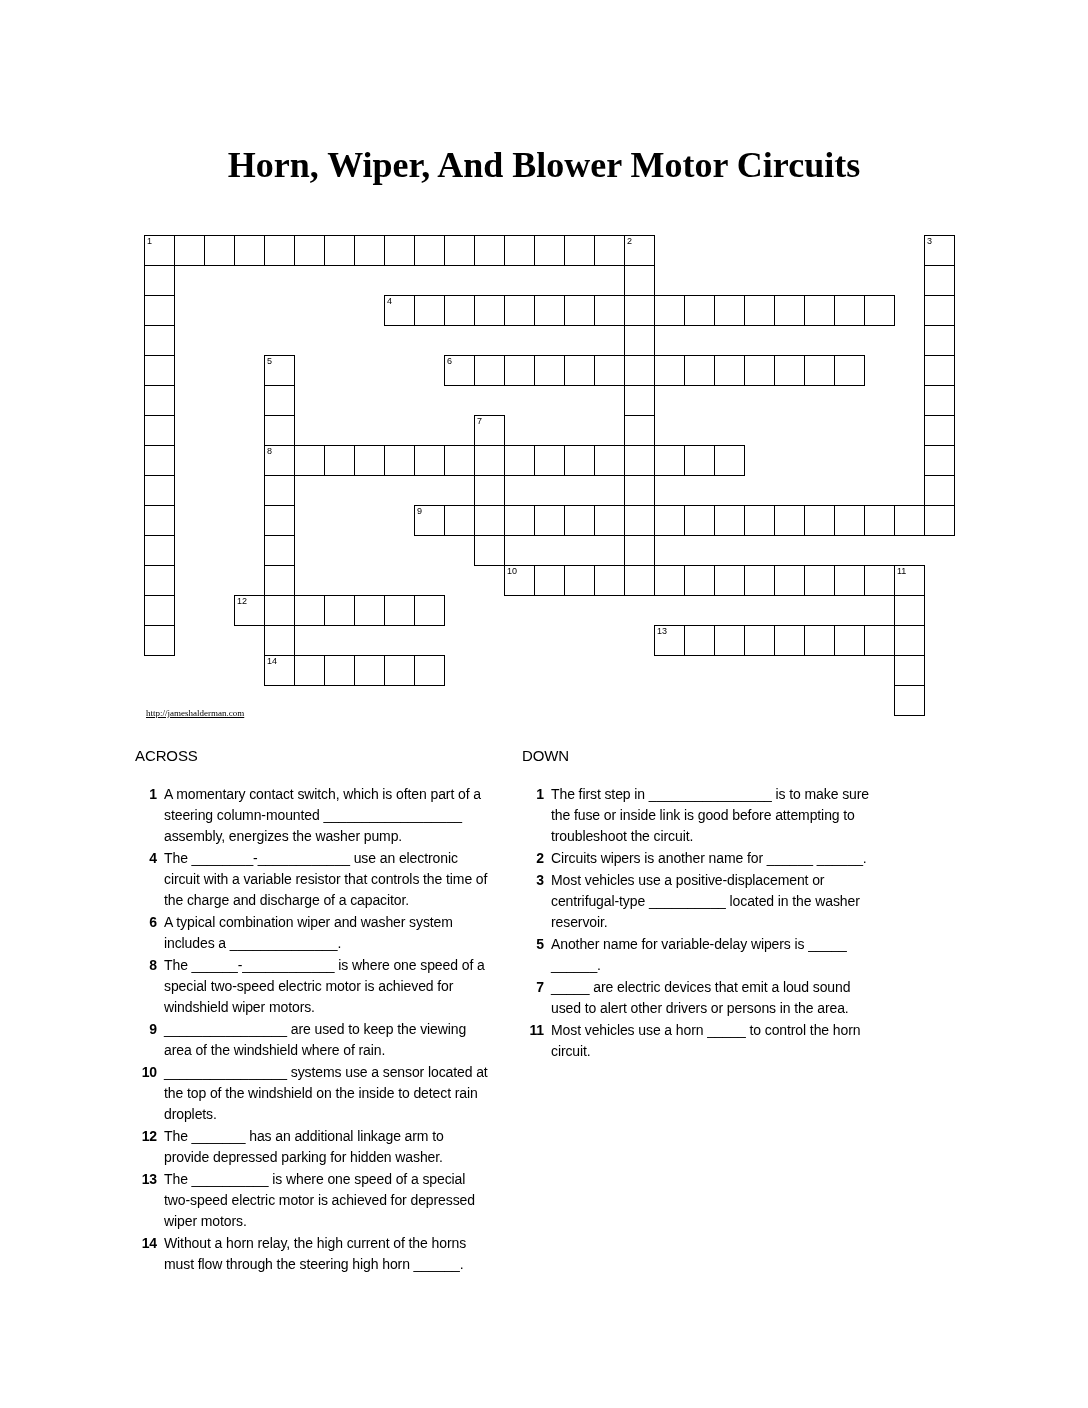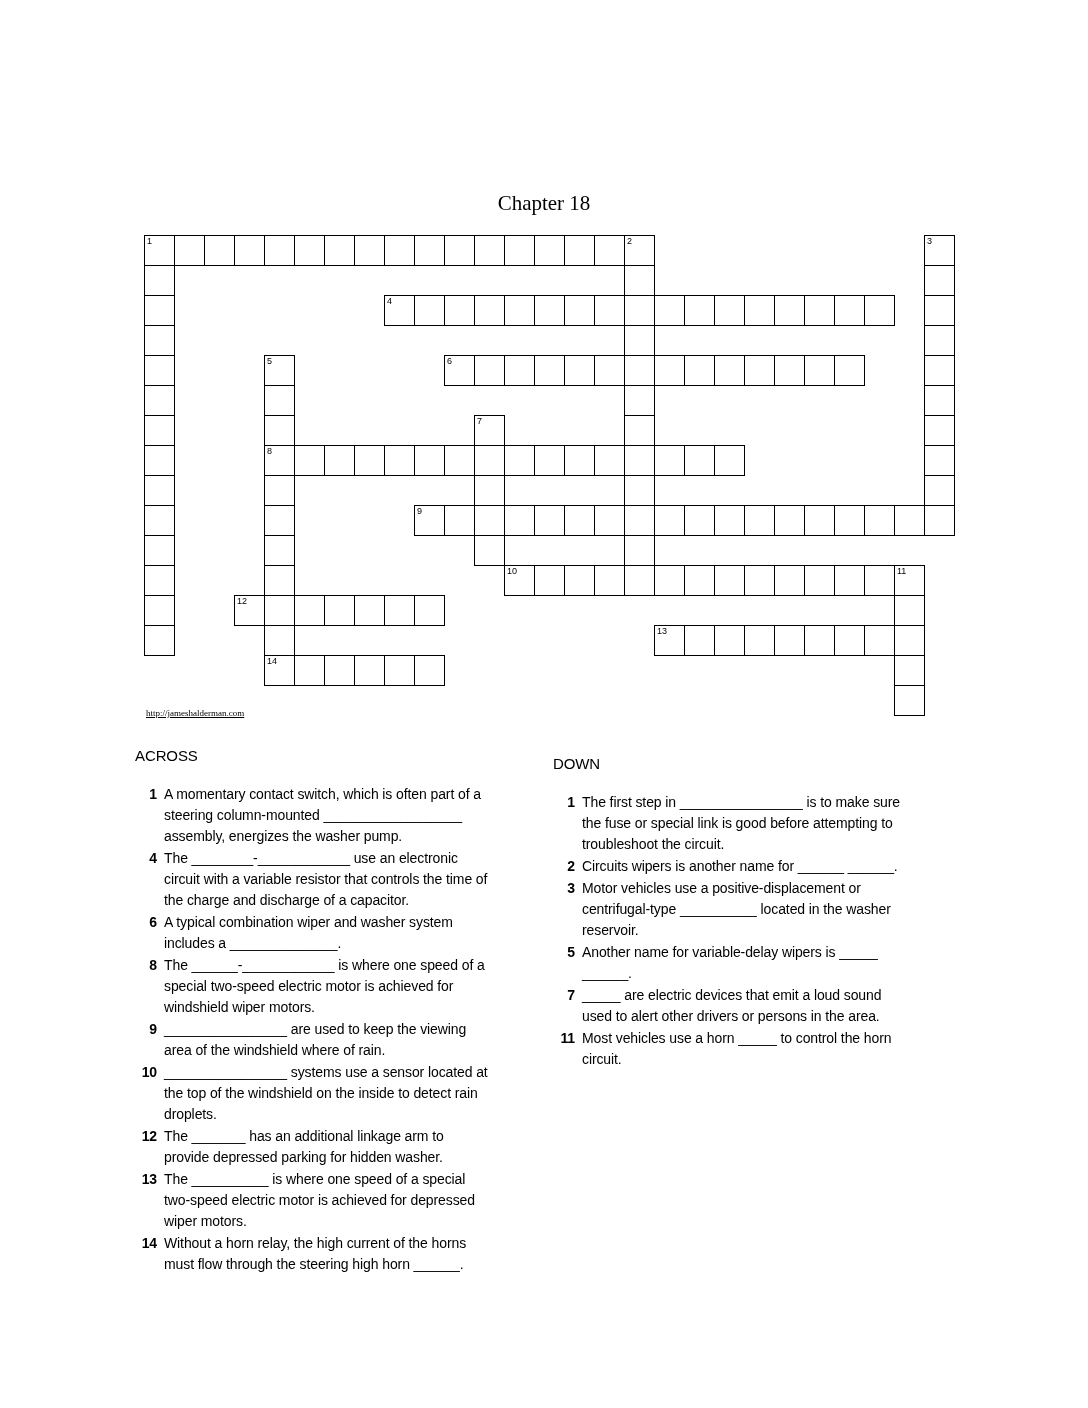--- a/index.html
+++ b/index.html
@@ -28,32 +28,32 @@
   .url {
     position: absolute; left: 146px; top: 708px;
     font-family: "Liberation Serif", serif; font-size: 9px;
     text-decoration: underline; color: #000;
   }
   .col {
     position: absolute; top: 745px; width: 354px;
     font-size: 14px; line-height: 21px; letter-spacing: -0.1px;
   }
   .col-left  { left: 135px; }
-  .col-right { left: 553px; margin-top: 8px; }
+  .col-right { left: 522px; }
   .hdr { font-weight: normal; font-size: 15px; margin-bottom: 18px; }
   .clue { display: flex; margin-bottom: 1px; }
   .clue .n { flex: 0 0 22px; text-align: right; font-weight: bold; padding-right: 7px; }
   .clue .t { flex: 1; }
 </style>
 </head>
 <body>
 
 <div class="page">
 
-  <div class="subtitle">Chapter 18</div>
+  <h1 class="title">Horn, Wiper, And Blower Motor Circuits</h1>
 
   <div class="grid">
       <div class="cell" style="left: 0px; top: 0px;">
         <span class="num">1</span>
       </div>
       <div class="cell" style="left: 30px; top: 0px;"></div>
       <div class="cell" style="left: 60px; top: 0px;"></div>
       <div class="cell" style="left: 90px; top: 0px;"></div>
       <div class="cell" style="left: 120px; top: 0px;"></div>
       <div class="cell" style="left: 150px; top: 0px;"></div>
@@ -281,29 +281,29 @@
           <span class="t">Without a horn relay, the high current of the horns must flow through the steering high horn ______.</span>
         </div>
       </div>
   </div>
 
   <div class="col col-right">
     <div class="hdr">DOWN</div>
     <div class="clue-list">
         <div class="clue">
           <span class="n">1</span>
-          <span class="t">The first step in ________________ is to make sure the fuse or special link is good before attempting to troubleshoot the circuit.</span>
+          <span class="t">The first step in ________________ is to make sure the fuse or inside link is good before attempting to troubleshoot the circuit.</span>
         </div>
         <div class="clue">
           <span class="n">2</span>
           <span class="t">Circuits wipers is another name for ______ ______.</span>
         </div>
         <div class="clue">
           <span class="n">3</span>
-          <span class="t">Motor vehicles use a positive-displacement or centrifugal-type __________ located in the washer reservoir.</span>
+          <span class="t">Most vehicles use a positive-displacement or centrifugal-type __________ located in the washer reservoir.</span>
         </div>
         <div class="clue">
           <span class="n">5</span>
           <span class="t">Another name for variable-delay wipers is _____ ______.</span>
         </div>
         <div class="clue">
           <span class="n">7</span>
           <span class="t">_____ are electric devices that emit a loud sound used to alert other drivers or persons in the area.</span>
         </div>
         <div class="clue">

